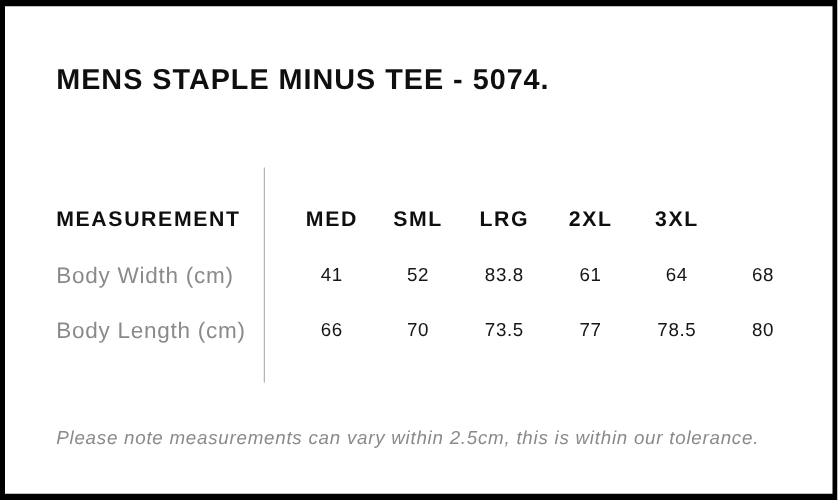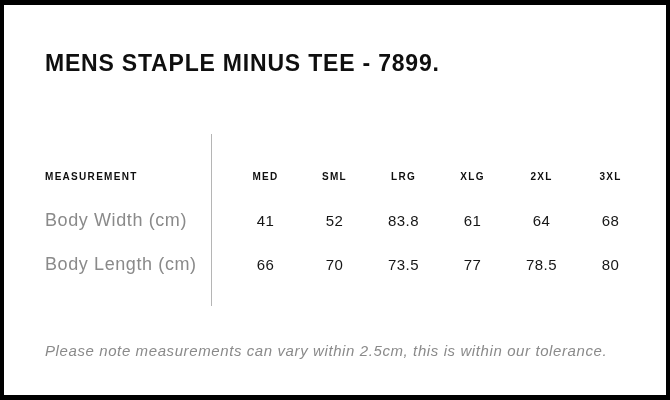--- a/index.html
+++ b/index.html
@@ -48,21 +48,21 @@
   .row {
     display: grid;
     grid-template-columns: 186px repeat(6, 1fr);
     padding-left: 41px;
     padding-right: 21px;
     align-items: center;
     height: 28px;
   }
   .row.header {
     margin-top: 28px;
-    font-size: 10px;
+    font-size: 17px;
     font-weight: bold;
     letter-spacing: 1.3px;
     color: #0f0f0f;
   }
   .row.data-1 { margin-top: 16px; }
   .row.data-2 { margin-top: 16px; }
   .row.data {
     font-size: 15px;
     letter-spacing: 0.5px;
     color: #161616;
@@ -83,31 +83,30 @@
     letter-spacing: 0.6px;
     color: #8a8a8a;
     white-space: nowrap;
   }
 </style>
 </head>
 <body>
 
 <div class="frame">
 
-  <div class="title">MENS STAPLE MINUS TEE - 7899.</div>
+  <div class="title">MENS STAPLE MINUS TEE - 5074.</div>
 
   <div class="table-wrap">
     <div class="divider"></div>
 
     <div class="row header">
       <div class="label-cell">MEASUREMENT</div>
       <div class="cell">MED</div>
       <div class="cell">SML</div>
       <div class="cell">LRG</div>
-      <div class="cell">XLG</div>
       <div class="cell">2XL</div>
       <div class="cell">3XL</div>
     </div>
 
     <div class="row data data-1">
       <div class="label-cell">Body Width (cm)</div>
       <div class="cell">41</div>
       <div class="cell">52</div>
       <div class="cell">83.8</div>
       <div class="cell">61</div>

